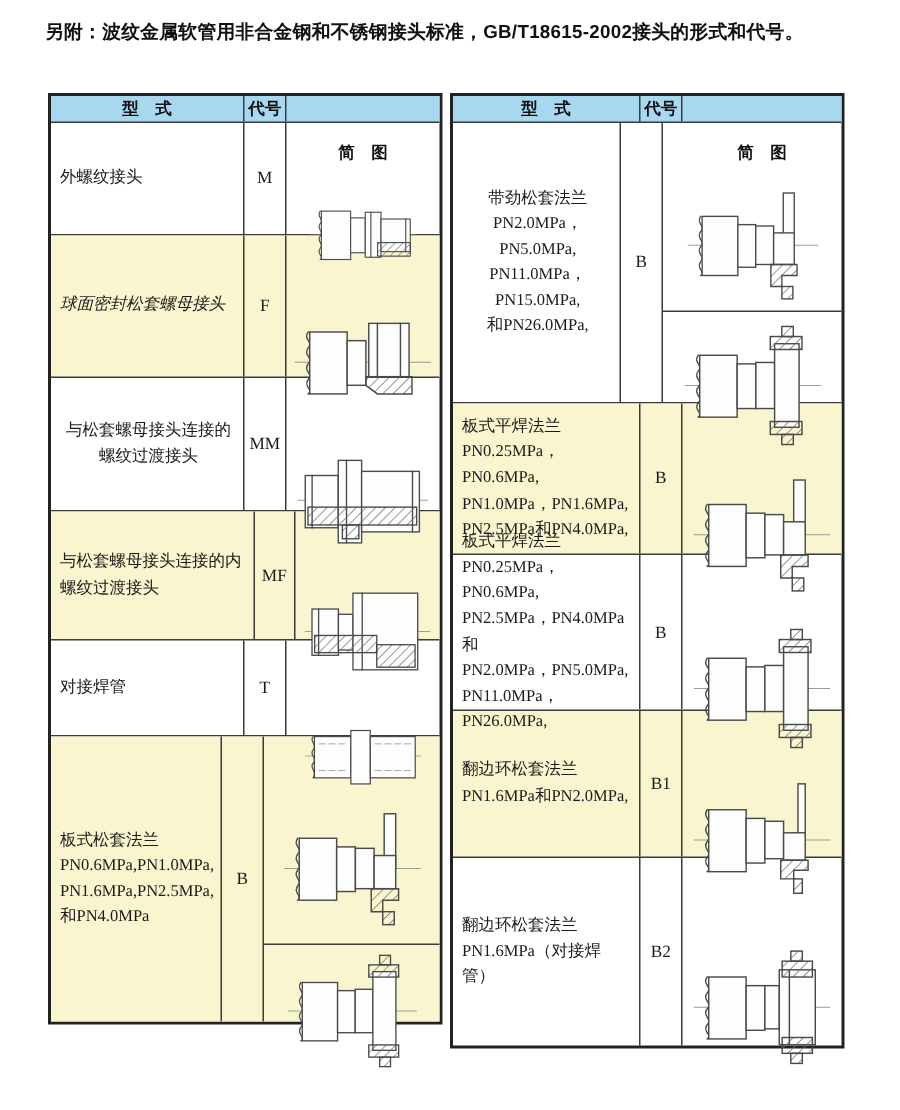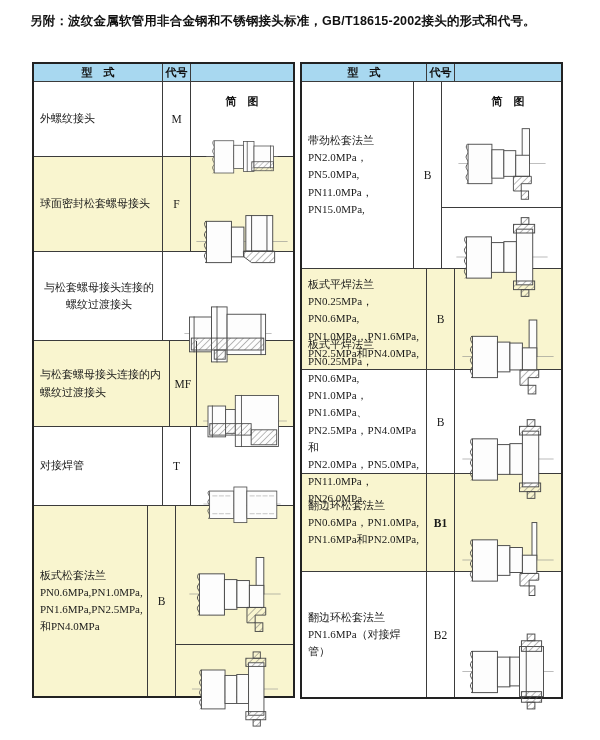--- a/index.html
+++ b/index.html
@@ -93,21 +93,21 @@
             <rect class="f" x="52" y="22" width="14" height="40"></rect>
             <line x1="57" y1="22" x2="57" y2="62"></line>
             <rect class="f" x="66" y="28" width="26" height="29"></rect>
             <line x1="88" y1="28" x2="88" y2="57"></line>
             <rect class="h" x="63" y="49" width="29" height="12"></rect>
           </svg>
         </div>
       </div>
     </div>
     <div class="trow hl" style="height: 95px;">
-      <div class="cell type-cell" style="width: 129px;">
+      <div class="cell type-cell" style="width: 129px; font-style: italic;">
         <div>球面密封松套螺母接头</div>
       </div>
       <div class="cell code-cell" style="width: 28px;">
         <span>F</span>
       </div>
       <div class="cell diagram-cell">
         <div class="sub-diagram" style="height: 95px; flex: 0 0 auto;">
           <svg class="diag" width="96" height="83" viewBox="0 0 100 84" preserveAspectRatio="xMidYMid meet">
             <line class="cl" x1="3" y1="42" x2="97" y2="42"></line>
             <path d="M12 21 c-4 5 4 7 0 11 c-4 5 4 7 0 11 c-4 5 4 7 0 11 c-4 5 4 7 0 10"></path>
@@ -118,20 +118,23 @@
             <line x1="76" y1="15" x2="76" y2="52"></line>
             <path class="h" d="M52 52 h32 v12 h-24 l-8 -6 Z"></path>
           </svg>
         </div>
       </div>
     </div>
     <div class="trow" style="height: 89px; text-align: center;">
       <div class="cell type-cell" style="width: 129px;">
         <div>与松套螺母接头连接的</div>
         <div>螺纹过渡接头</div>
+      </div>
+      <div class="cell code-cell" style="width: 28px;">
+        <span>MM</span>
       </div>
       <div class="cell diagram-cell">
         <div class="sub-diagram" style="height: 89px; flex: 0 0 auto;">
           <svg class="diag" width="96" height="77" viewBox="0 0 100 84" preserveAspectRatio="xMidYMid meet">
             <line class="cl" x1="3" y1="42" x2="97" y2="42"></line>
             <rect class="f" x="8" y="24" width="24" height="38"></rect>
             <line x1="13" y1="24" x2="13" y2="62"></line>
             <rect class="f" x="32" y="13" width="17" height="60"></rect>
             <line x1="38" y1="13" x2="38" y2="73"></line>
             <rect class="f" x="49" y="21" width="42" height="44"></rect>
@@ -158,21 +161,21 @@
             <line x1="13" y1="25" x2="13" y2="60"></line>
             <rect class="f" x="28" y="29" width="11" height="27"></rect>
             <rect class="f" x="39" y="13" width="49" height="58"></rect>
             <line x1="46" y1="13" x2="46" y2="71"></line>
             <rect class="h" x="10" y="45" width="47" height="13"></rect>
             <rect class="h" x="57" y="52" width="29" height="17"></rect>
           </svg>
         </div>
       </div>
     </div>
-    <div class="trow" style="height: 79px;">
+    <div class="trow" style="height: 64px;">
       <div class="cell type-cell" style="width: 129px;">
         <div>对接焊管</div>
       </div>
       <div class="cell code-cell" style="width: 28px;">
         <span>T</span>
       </div>
       <div class="cell diagram-cell">
         <div class="sub-diagram" style="height: 80px; flex: 0 0 auto;">
           <svg class="diag" width="96" height="68" viewBox="0 0 100 84" preserveAspectRatio="xMidYMid meet">
             <line class="cl" x1="3" y1="42" x2="97" y2="42"></line>
@@ -229,24 +232,25 @@
       </div>
     </div>
   </div>
 <div class="jtable" id="right-table">
     <div class="trow header" style="height: 18px;">
       <div class="cell" style="width: 125px;">型　式</div>
       <div class="cell" style="width: 28px;">代号</div>
       <div class="cell" style="flex: 1 1 0%;">简　图</div>
     </div>
     <div class="trow" style="height: 187px;">
-      <div class="cell type-cell" style="width: 112px;">
+      <div class="cell type-cell" style="width: 112px; text-align: center;">
         <div>带劲松套法兰</div>
         <div>PN2.0MPa，PN5.0MPa,</div>
         <div>PN11.0MPa，PN15.0MPa,</div>
+        <div>和PN26.0MPa,</div>
       </div>
       <div class="cell code-cell" style="width: 28px;">
         <span>B</span>
       </div>
       <div class="cell diagram-cell">
         <div class="sub-diagram divided" style="height: 89px; flex: 0 0 auto;">
           <svg class="diag" width="96" height="77" viewBox="0 0 100 84" preserveAspectRatio="xMidYMid meet">
             <line class="cl" x1="3" y1="42" x2="97" y2="42"></line>
             <path d="M12 21 c-4 5 4 7 0 11 c-4 5 4 7 0 11 c-4 5 4 7 0 11 c-4 5 4 7 0 10"></path>
             <rect class="f" x="13" y="21" width="26" height="43"></rect>
@@ -297,21 +301,20 @@
             <path class="h" d="M63 56 h19 v8 h-11 v8 h-8 Z"></path>
             <rect class="h" x="71" y="72" width="8" height="9"></rect>
           </svg>
         </div>
       </div>
     </div>
     <div class="trow" style="height: 104px;">
       <div class="cell type-cell" style="width: 125px;">
         <div>板式平焊法兰</div>
         <div>PN0.25MPa，PN0.6MPa,</div>
-        <div>PN1.0MPa，PN1.6MPa、</div>
         <div>PN2.5MPa，PN4.0MPa和</div>
         <div>PN2.0MPa，PN5.0MPa,</div>
         <div>PN11.0MPa，PN26.0MPa,</div>
       </div>
       <div class="cell code-cell" style="width: 28px;">
         <span>B</span>
       </div>
       <div class="cell diagram-cell">
         <div class="sub-diagram" style="height: 104px; flex: 0 0 auto;">
           <svg class="diag" width="96" height="92" viewBox="0 0 100 84" preserveAspectRatio="xMidYMid meet">
@@ -325,24 +328,23 @@
             <rect class="h" x="70" y="1" width="8" height="7"></rect>
             <rect class="h" x="62" y="67" width="22" height="9"></rect>
             <rect class="h" x="70" y="76" width="8" height="7"></rect>
           </svg>
         </div>
       </div>
     </div>
     <div class="trow hl" style="height: 98px;">
       <div class="cell type-cell" style="width: 125px;">
         <div>翻边环松套法兰</div>
-        <div>PN0.6MPa，PN1.0MPa,</div>
         <div>PN1.6MPa和PN2.0MPa,</div>
       </div>
-      <div class="cell code-cell" style="width: 28px; font-weight: bold;">
+      <div class="cell code-cell" style="width: 28px;">
         <span>B1</span>
       </div>
       <div class="cell diagram-cell">
         <div class="sub-diagram" style="height: 98px; flex: 0 0 auto;">
           <svg class="diag" width="96" height="86" viewBox="0 0 100 84" preserveAspectRatio="xMidYMid meet">
             <line class="cl" x1="3" y1="42" x2="97" y2="42"></line>
             <path d="M12 21 c-4 5 4 7 0 11 c-4 5 4 7 0 11 c-4 5 4 7 0 11 c-4 5 4 7 0 10"></path>
             <rect class="f" x="13" y="21" width="26" height="43"></rect>
             <rect class="f" x="39" y="27" width="13" height="31"></rect>
             <rect class="f" x="52" y="29" width="13" height="26"></rect>

